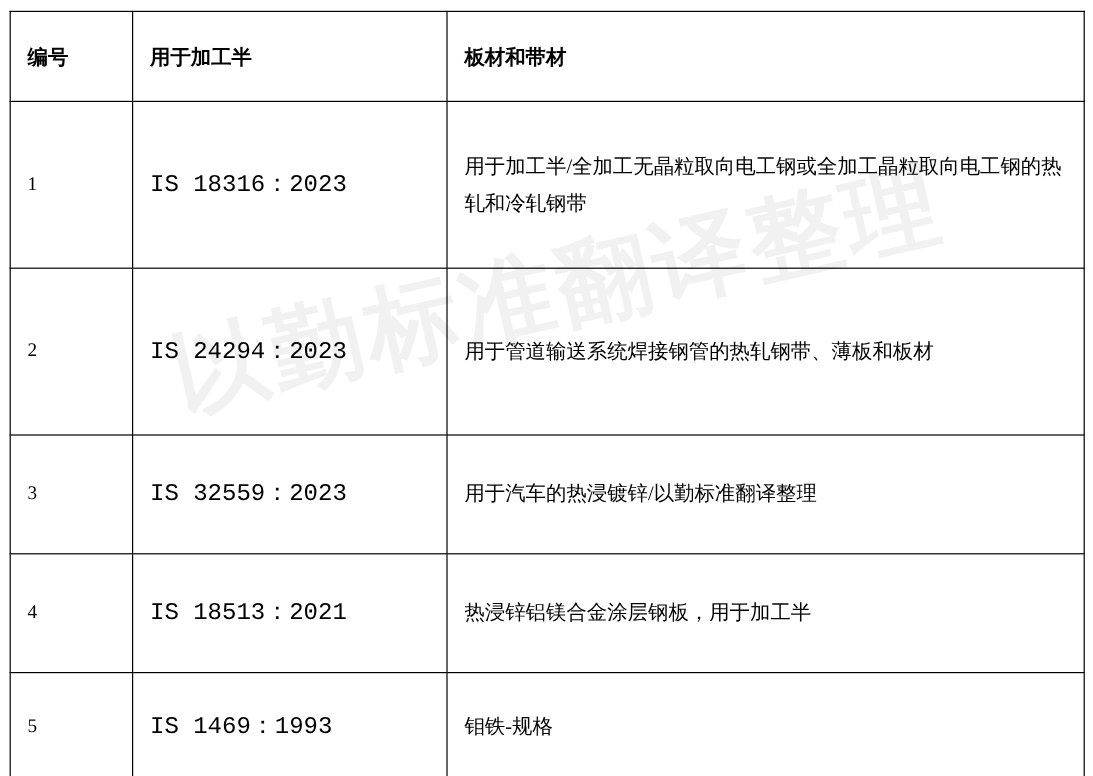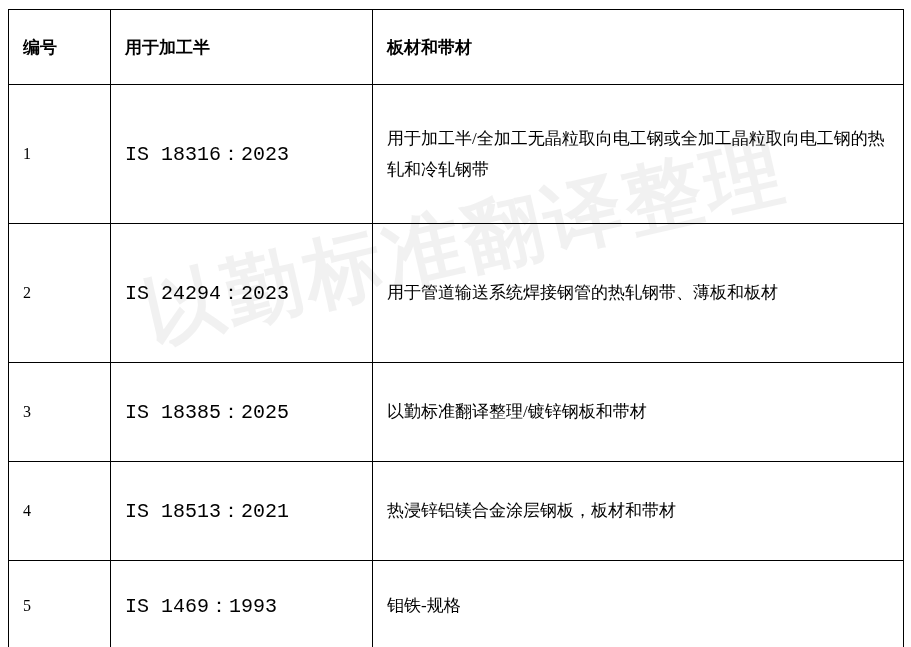--- a/index.html
+++ b/index.html
@@ -116,27 +116,27 @@
         <td class="col-is">IS 18316：2023</td>
         <td class="col-name">用于加工半/全加工无晶粒取向电工钢或全加工晶粒取向电工钢的热轧和冷轧钢带</td>
       </tr>
       <tr class="r2">
         <td class="col-no">2</td>
         <td class="col-is">IS 24294：2023</td>
         <td class="col-name">用于管道输送系统焊接钢管的热轧钢带、薄板和板材</td>
       </tr>
       <tr class="r3">
         <td class="col-no">3</td>
-        <td class="col-is">IS 18385：2025</td>
-        <td class="col-name">以勤标准翻译整理/镀锌钢板和带材</td>
+        <td class="col-is">IS 32559：2023</td>
+        <td class="col-name">用于汽车的热浸镀锌/以勤标准翻译整理</td>
       </tr>
       <tr class="r4">
         <td class="col-no">4</td>
         <td class="col-is">IS 18513：2021</td>
-        <td class="col-name">热浸锌铝镁合金涂层钢板，板材和带材</td>
+        <td class="col-name">热浸锌铝镁合金涂层钢板，用于加工半</td>
       </tr>
       <tr class="r5">
         <td class="col-no">5</td>
         <td class="col-is">IS 1469：1993</td>
         <td class="col-name">钼铁-规格</td>
       </tr>
 
     </tbody>
   </table>
 

